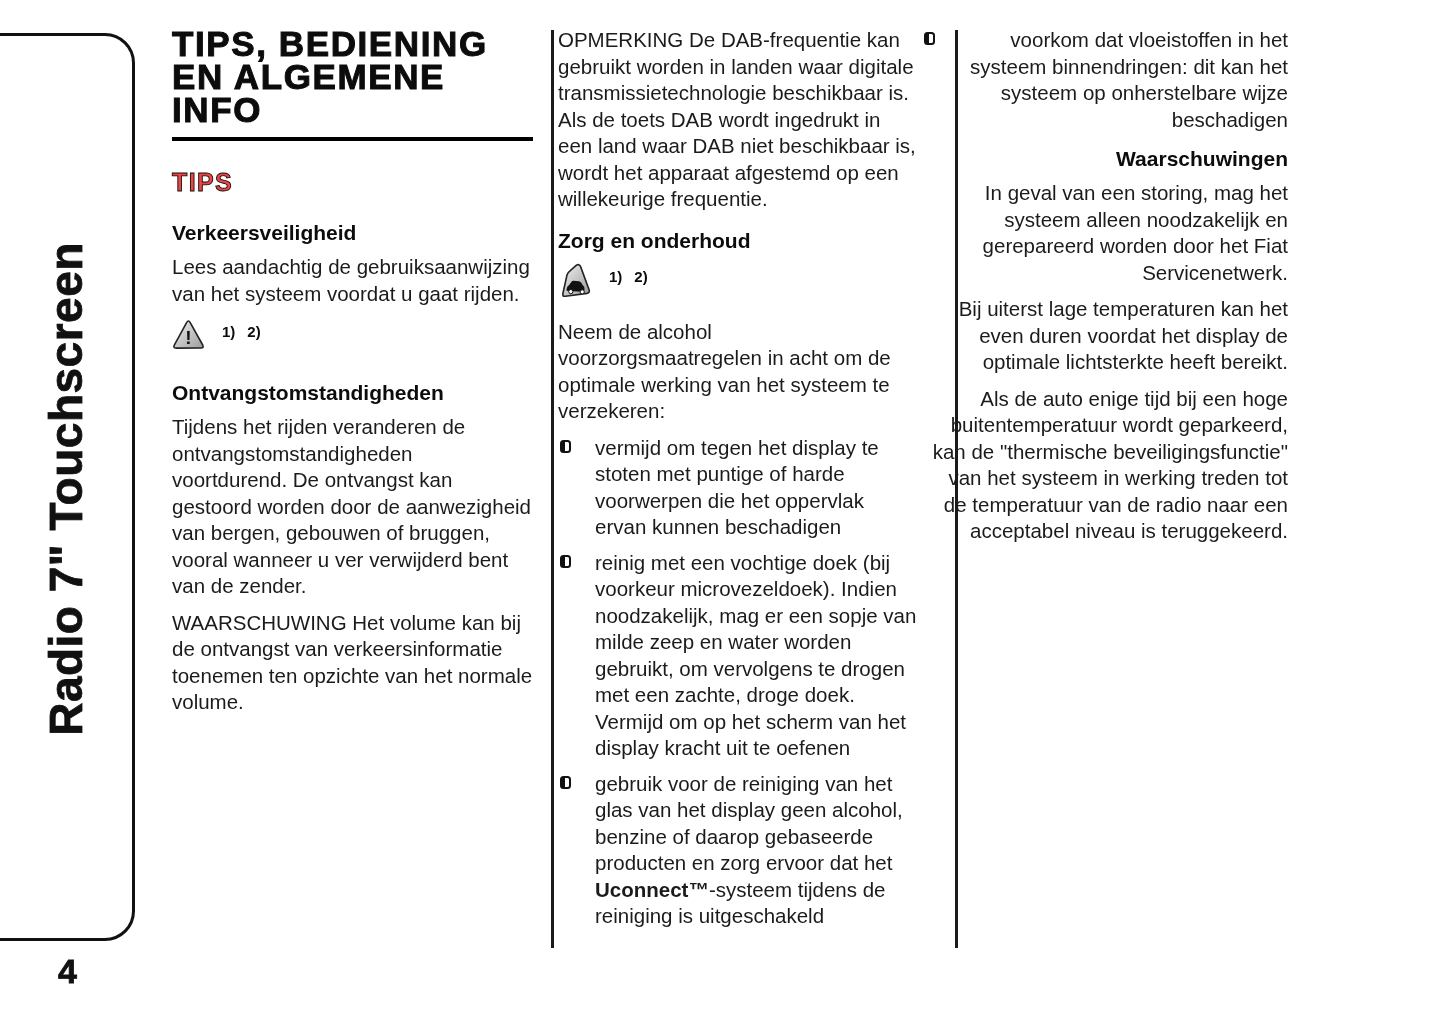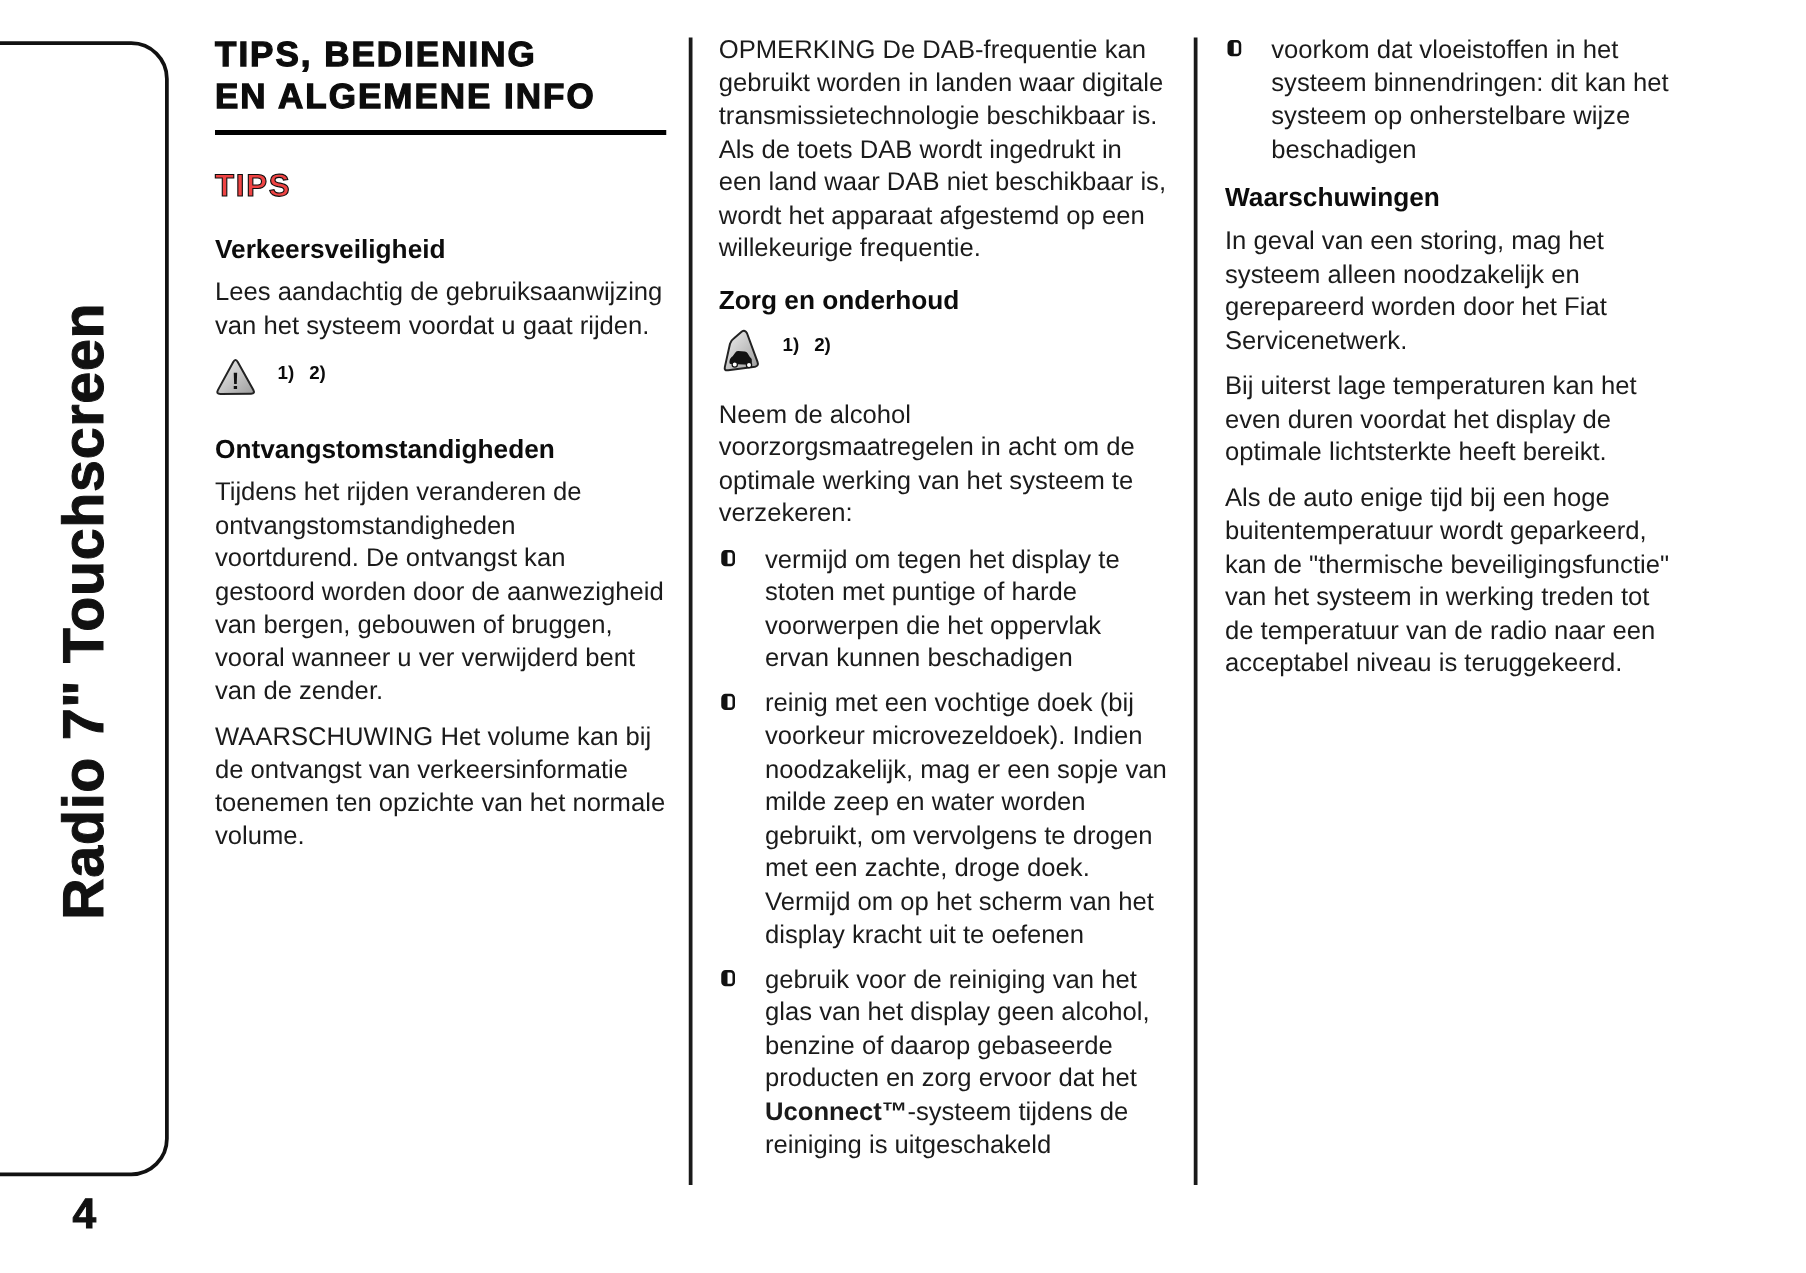--- a/index.html
+++ b/index.html
@@ -12,26 +12,26 @@
     border:3px solid #111; border-radius:30px; background:#fff; }
   .tab-label { position:absolute; left:66px; top:489px; transform:translate(-50%,-50%) rotate(-90deg);
     white-space:nowrap; font-size:46px; font-weight:bold; color:#111; letter-spacing:0.5px;
     -webkit-text-stroke:0.8px #111; }
   .page-number { position:absolute; left:58px; top:952px; font-size:34px; font-weight:bold;
     color:#111; -webkit-text-stroke:0.8px #111; }
 
   
   .col { position:absolute; top:27px; }
   .col1 { left:172px; width:361px; }
-  .col2 { left:575px; width:362px; }
-  .col3 { left:980px; width:366px; }
+  .col2 { left:558px; width:362px; }
+  .col3 { left:922px; width:366px;text-align:right; }
   .vdivider { position:absolute; top:30px; width:2.5px; height:918px; background:#1a1a1a; }
   .vd1 { left:551px; } .vd2 { left:955px; }
 
-  .col-title { font-size:28px; line-height:33px; font-weight:bold; color:#0c0c0c;
+  .col-title { font-size:35px; line-height:33px; font-weight:bold; color:#0c0c0c;
     letter-spacing:1.6px; -webkit-text-stroke:1px #0c0c0c; padding-bottom:11px;
     border-bottom:4px solid #000; }
   .tips-heading { font-size:25px; font-weight:bold; color:#ef4444; letter-spacing:1.4px;
     -webkit-text-stroke:0.9px #0c0c0c; margin:27px 0 24px; }
   h3.subhead { font-size:21px; font-weight:bold; color:#0c0c0c; margin:19px 0 9px; }
   p.body { font-size:20.5px; line-height:26.5px; margin:0 0 10px; color:#1b1b1b; }
 
   .icon-row { display:flex; align-items:center; margin:13px 0 30px; }
   .icon-row .fn { font-size:15px; font-weight:bold; color:#0c0c0c; margin-left:17px; position:relative; top:-4px; }
   .icon-row .fn + .fn { margin-left:12px; }

